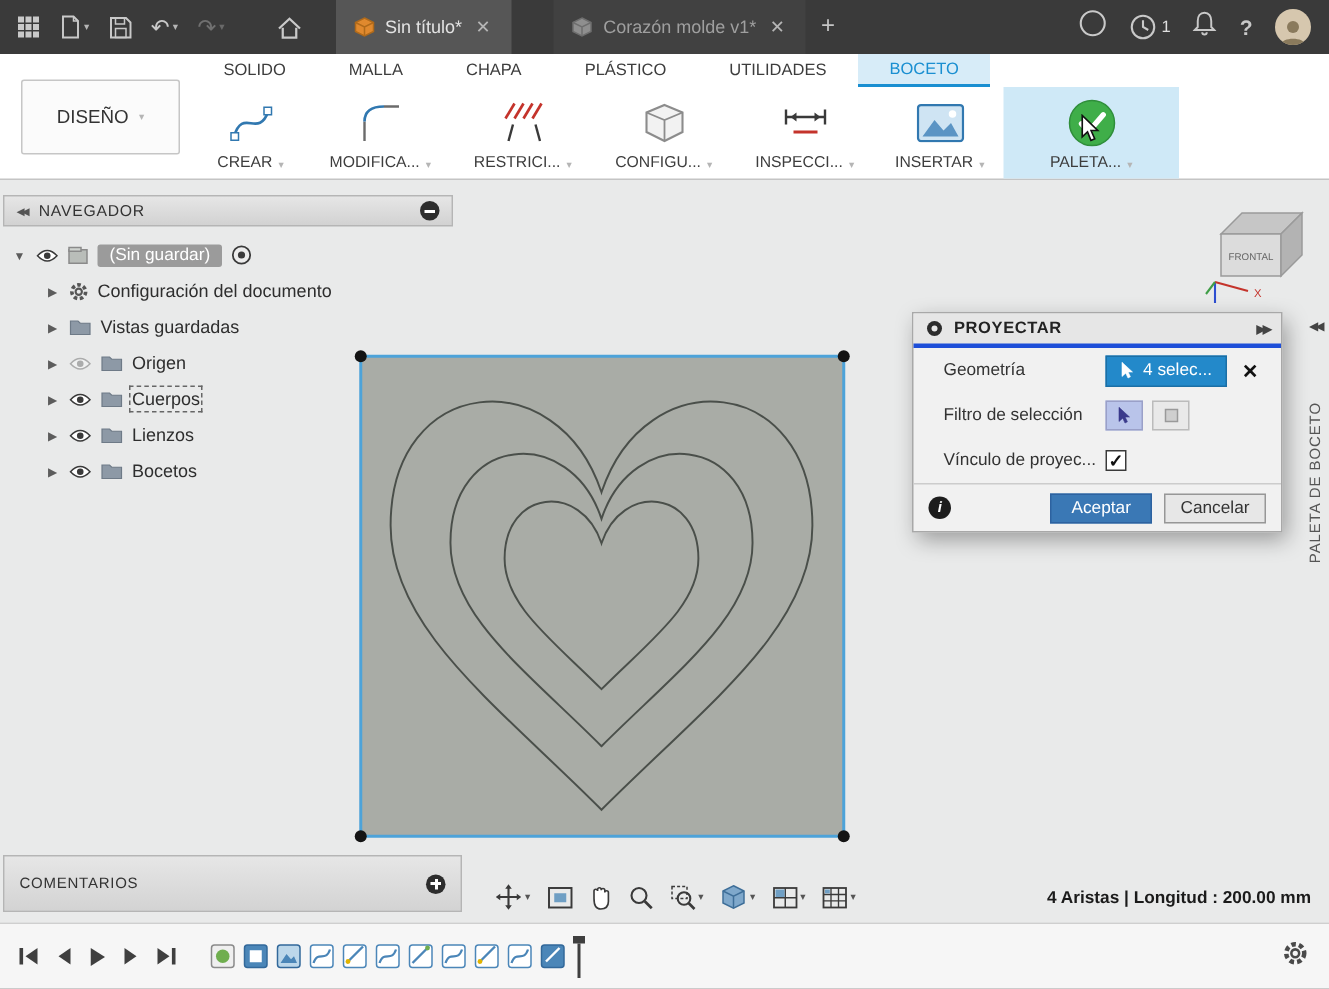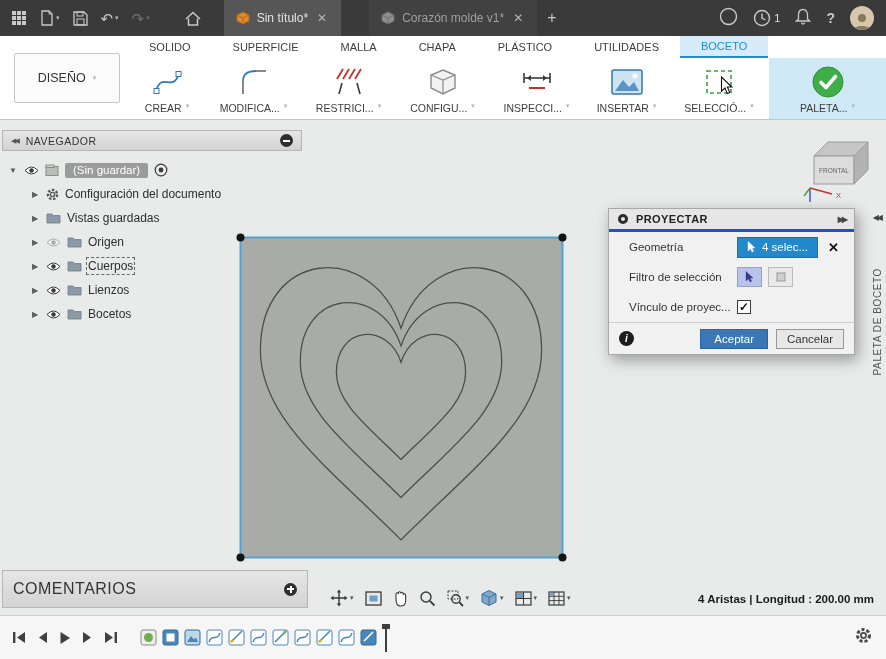--- a/index.html
+++ b/index.html
@@ -36,21 +36,21 @@
                 border:1px solid #c6c6c6; border-radius:2px; display:flex; align-items:center;
                 justify-content:center; gap:7px; font-size:12.5px; color:#333; }
   .ribbon-tabs { position:absolute; left:128px; top:0; height:22px; display:flex; align-items:stretch; }
   .ribbon-tab { display:flex; align-items:center; padding:0 21px; font-size:11px; color:#3d3d3d; }
   .ribbon-tab.active { background:#d7ecf8; color:#1a8fd1; border-bottom:2px solid #1a8fd1; }
   .tool-groups { position:absolute; left:128px; top:22px; right:0; bottom:0; display:flex; }
   .tool-group { display:flex; flex-direction:column; align-items:center; justify-content:flex-end;
                 padding-bottom:5px; }
   .tool-group.highlight { background:#cfe9f7; }
   .tool-icon { height:36px; display:flex; align-items:center; justify-content:center; margin-bottom:2px; }
-  .tool-label { font-size:10.5px; color:#3d3d3d; display:flex; gap:4px; align-items:flex-start; white-space:nowrap; }
+  .tool-label { font-size:10.5px; color:#3d3d3d; display:flex; gap:4px; align-items:flex-end; white-space:nowrap; }
 
   
   .main { position:absolute; top:120px; left:0; right:0; height:495px; background:#e9eaea; }
   .sketch-svg { position:absolute; left:0; top:0; }
 
   
   .nav-header { position:absolute; left:2px; top:10px; width:300px; height:21px;
                 background:linear-gradient(#e6e6e6,#d2d2d2); border:1px solid #b5b5b5;
                 display:flex; align-items:center; gap:8px; padding:0 8px;
                 font-size:10.5px; color:#333; letter-spacing:.5px; }
@@ -93,21 +93,21 @@
 
   
   .palette-collapse { position:absolute; right:5px; top:93px; font-size:8px; color:#444; letter-spacing:-2px; }
   .palette-label { position:absolute; right:3px; top:148px; writing-mode:vertical-rl;
                    transform:rotate(180deg); font-size:10px; color:#555; letter-spacing:.6px; }
   .viewcube { position:absolute; right:8px; top:12px; }
 
   
   .comments-bar { position:absolute; left:2px; bottom:7px; width:306px; height:38px;
                   background:linear-gradient(#e6e6e6,#d3d3d3); border:1px solid #b5b5b5;
-                  display:flex; align-items:center; gap:8px; padding:12px 10px; font-size:16px;
+                  display:flex; align-items:center; gap:8px; padding:12px 10px; font-size:10px;
                   color:#333; letter-spacing:.5px; }
   .view-tools { position:absolute; left:330px; bottom:8px; display:flex; align-items:center; gap:11px; }
   .vt-btn { display:flex; align-items:center; gap:2px; }
   .status-text { position:absolute; right:12px; bottom:10px; font-size:11.5px; font-weight:bold; color:#1b1b1b; }
 
   
   .timeline { position:absolute; left:0; bottom:0; width:100%; height:44px; background:#f6f6f6;
               border-top:1px solid #cfcfcf; display:flex; align-items:center; }
   .tl-controls { display:flex; align-items:center; gap:11px; padding:0 12px; }
   .tl-track { display:flex; align-items:center; gap:5px; margin-left:10px; }
@@ -219,21 +219,20 @@
   </div>
 
   <div class="ribbon">
     <div class="design-btn">
       <span>DISEÑO</span>
       <span class="dd">▾</span>
     </div>
 
     <div class="ribbon-tabs">
       <span class="ribbon-tab">SOLIDO</span>
-      <span class="ribbon-tab">SUPERFICIE</span>
       <span class="ribbon-tab">MALLA</span>
       <span class="ribbon-tab">CHAPA</span>
       <span class="ribbon-tab">PLÁSTICO</span>
       <span class="ribbon-tab">UTILIDADES</span>
       <span class="ribbon-tab active">BOCETO</span>
     </div>
 
     <div class="tool-groups">
       <div class="tool-group" style="width:78px">
         <div class="tool-icon">
@@ -311,31 +310,20 @@
       <div class="tool-group" style="width:85px">
         <div class="tool-icon">
           <svg width="32" height="26" viewBox="0 0 32 26">
               <rect x="1" y="1" width="30" height="24" rx="2" fill="#cfe4f3" stroke="#3178b0" stroke-width="1.5"></rect>
               <path d="M4,22 L12,11 L18,18 L23,13 L28,22 Z" fill="#5b94c4"></path>
               <circle cx="24" cy="7" r="2.5" fill="#fff"></circle>
             </svg>
         </div>
         <div class="tool-label">
             <span>INSERTAR</span>
-            <span class="dd">▾</span>
-          </div>
-      </div>
-      <div class="tool-group" style="width:100px">
-        <div class="tool-icon">
-          <svg width="30" height="28" viewBox="0 0 30 28">
-              <rect x="3" y="3" width="24" height="22" fill="none" stroke="#3f9e47" stroke-width="1.6" stroke-dasharray="4 3"></rect>
-            </svg>
-        </div>
-        <div class="tool-label">
-            <span>SELECCIÓ...</span>
             <span class="dd">▾</span>
           </div>
       </div>
       <div class="tool-group highlight" style="width:117px">
         <div class="tool-icon">
           <svg width="34" height="34" viewBox="0 0 34 34">
               <circle cx="17" cy="17" r="15" fill="#3fae49"></circle>
               <circle cx="17" cy="17" r="15" fill="none" stroke="#2f8e3a" stroke-width="1"></circle>
               <path d="M10,17.5 L15,22.5 L24.5,11.5" fill="none" stroke="#fff" stroke-width="3.6" stroke-linecap="round" stroke-linejoin="round"></path>
             </svg>

